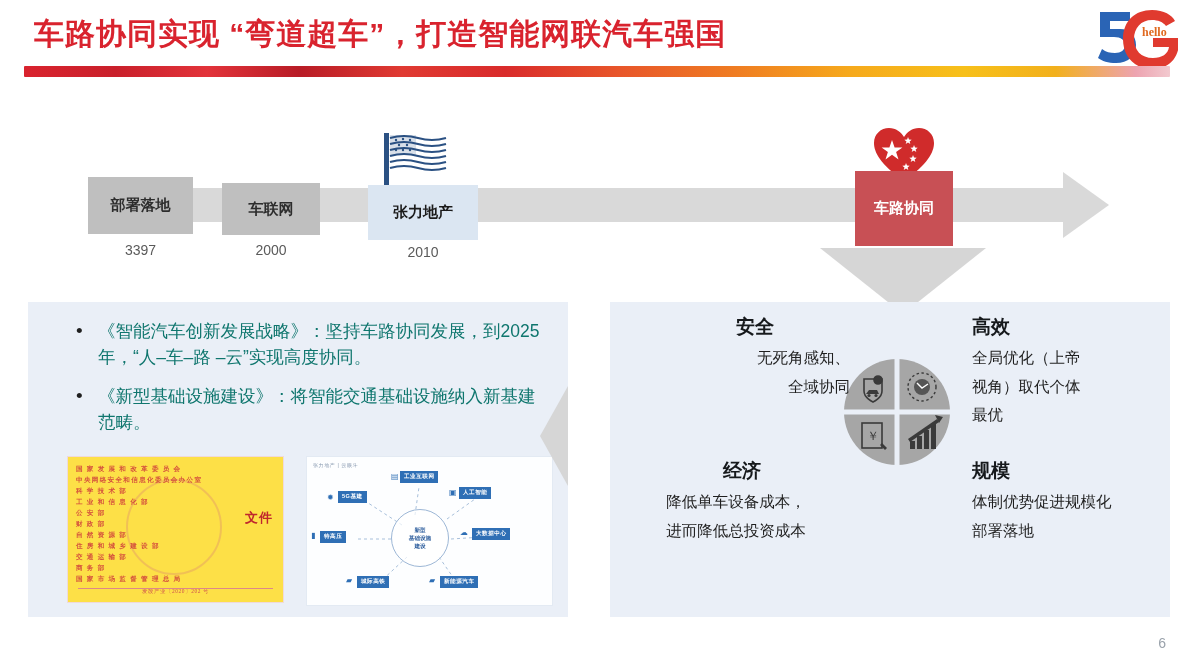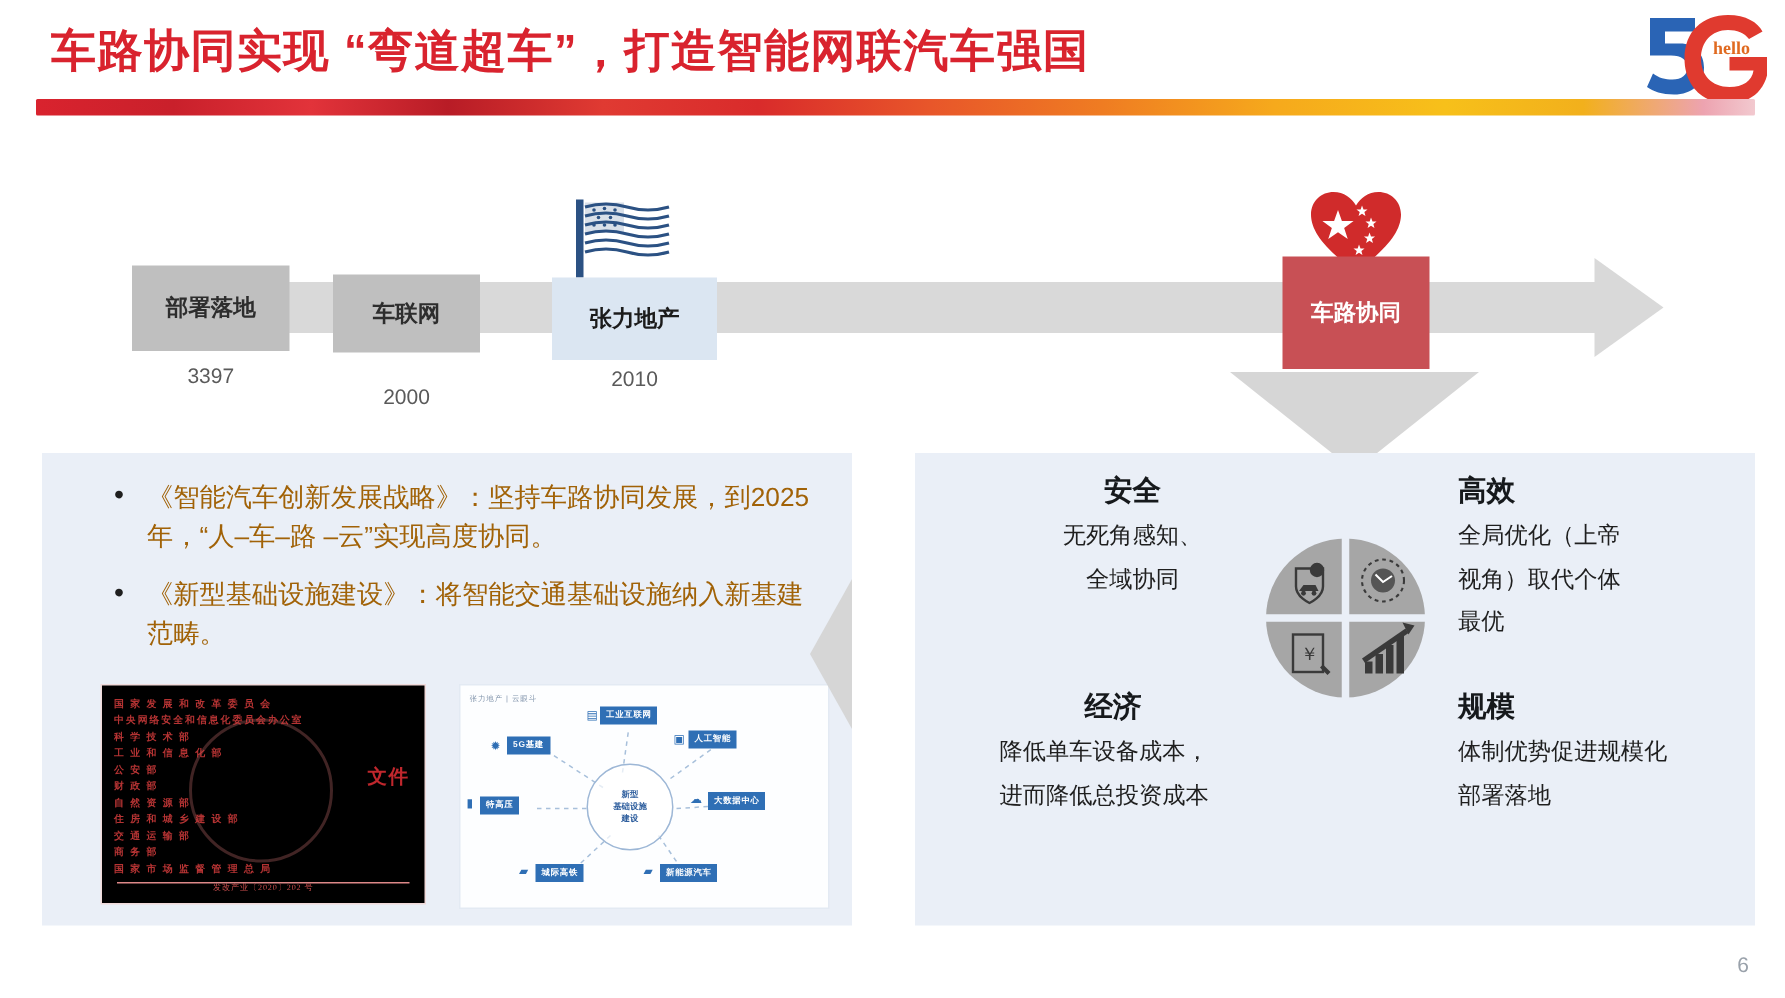--- a/index.html
+++ b/index.html
@@ -67,27 +67,27 @@
     background:#eaeff7;
   }
   .notch{
     position:absolute;left:540px;top:386px;width:0;height:0;
     border-top:50px solid transparent;border-bottom:50px solid transparent;
     border-right:28px solid #d6d6d6;
   }
   .bullets{position:absolute;left:44px;top:16px;width:470px;}
   .bullet{
     position:relative;padding-left:26px;margin-bottom:12px;
-    font-size:17.5px;line-height:1.5;color:#a16207;
+    font-size:17.5px;line-height:1.5;color:#0f766e;
   }
   .bullet:before{
     content:"•";position:absolute;left:4px;top:-1px;font-size:19px;color:#1f1f1f;
   }
   .img-row{position:absolute;left:40px;top:155px;display:flex;gap:24px;}
-  .doc-img{width:215px;height:145px;background:#000000;position:relative;overflow:hidden;
+  .doc-img{width:215px;height:145px;background:#fde047;position:relative;overflow:hidden;
            box-shadow:0 0 0 1px #f0dada;}
   .map-img{width:245px;height:148px;background:#fdfeff;position:relative;overflow:hidden;
            box-shadow:0 0 0 1px #e3eaf3;}
 
   
   .gov-line{
     position:absolute;left:8px;color:#cf3b3b;font-weight:bold;
     font-size:6.6px;letter-spacing:1.3px;white-space:nowrap;
     font-family:"Liberation Serif","DejaVu Serif",serif;
     opacity:.88;
@@ -192,21 +192,21 @@
   </svg>
 
   <div class="tl-box gray" style="left:88px;top:177px;width:105px;height:57px;">
     <span>部署落地</span>
   </div>
   <div class="tl-year" style="left:88px;top:242px;width:105px;">3397</div>
 
   <div class="tl-box gray" style="left:222px;top:183px;width:98px;height:52px;">
     <span>车联网</span>
   </div>
-  <div class="tl-year" style="left:222px;top:256px;width:98px;">2000</div>
+  <div class="tl-year" style="left:222px;top:242px;width:98px;">2000</div>
 
   <div class="tl-box blue" style="left:368px;top:185px;width:110px;height:55px;">
     <span>张力地产</span>
   </div>
   <div class="tl-year" style="left:368px;top:244px;width:110px;">2010</div>
 
   <div class="tl-box red" style="left:855px;top:171px;width:98px;height:75px;">
     <span>车路协同</span>
   </div>
   <div class="tl-year red" style="left:856px;top:250px;width:114px;">2019</div>
@@ -320,21 +320,21 @@
         <rect x="68" y="84" width="5" height="8"></rect>
         <rect x="75" y="79" width="5" height="13"></rect>
         <rect x="82" y="73" width="5" height="19"></rect>
         <rect x="89" y="67" width="5" height="25"></rect>
         <path d="M66 82 L95 62 l2 3 L68 85 z"></path>
         <path d="M93 58 l8 2 l-4 6 z"></path>
       </g>
     </svg>
 
     <div class="q-head c" style="left:50px;top:12px;width:190px;">安全</div>
-    <div class="q-body" style="left:50px;top:42px;width:190px;text-align:center;white-space:pre-line;">无死角感知、
+    <div class="q-body" style="left:50px;top:42px;width:190px;text-align:right;white-space:pre-line;">无死角感知、
 全域协同</div>
 
     <div class="q-head" style="left:362px;top:12px;">高效</div>
     <div class="q-body r" style="left:362px;top:42px;width:200px;white-space:pre-line;">全局优化（上帝
 视角）取代个体
 最优</div>
 
     <div class="q-head c" style="left:22px;top:156px;width:220px;">经济</div>
     <div class="q-body" style="left:8px;top:186px;width:236px;text-align:center;white-space:pre-line;">降低单车设备成本，
 进而降低总投资成本</div>

